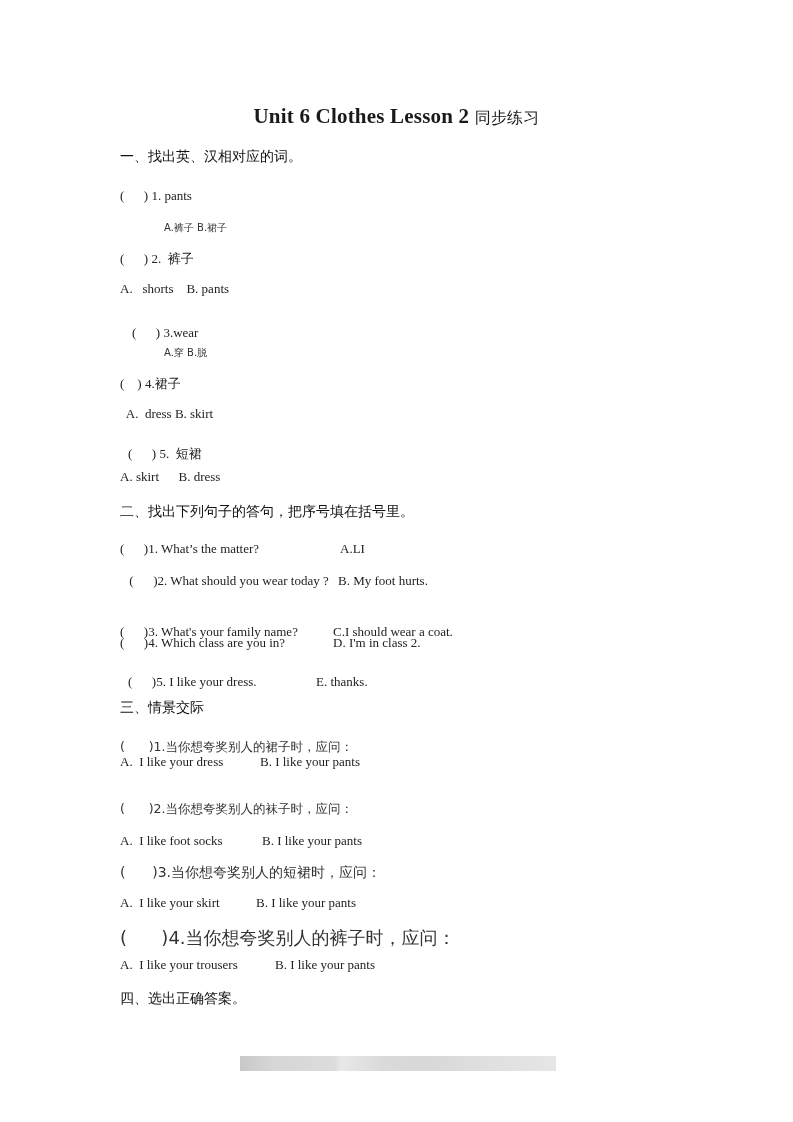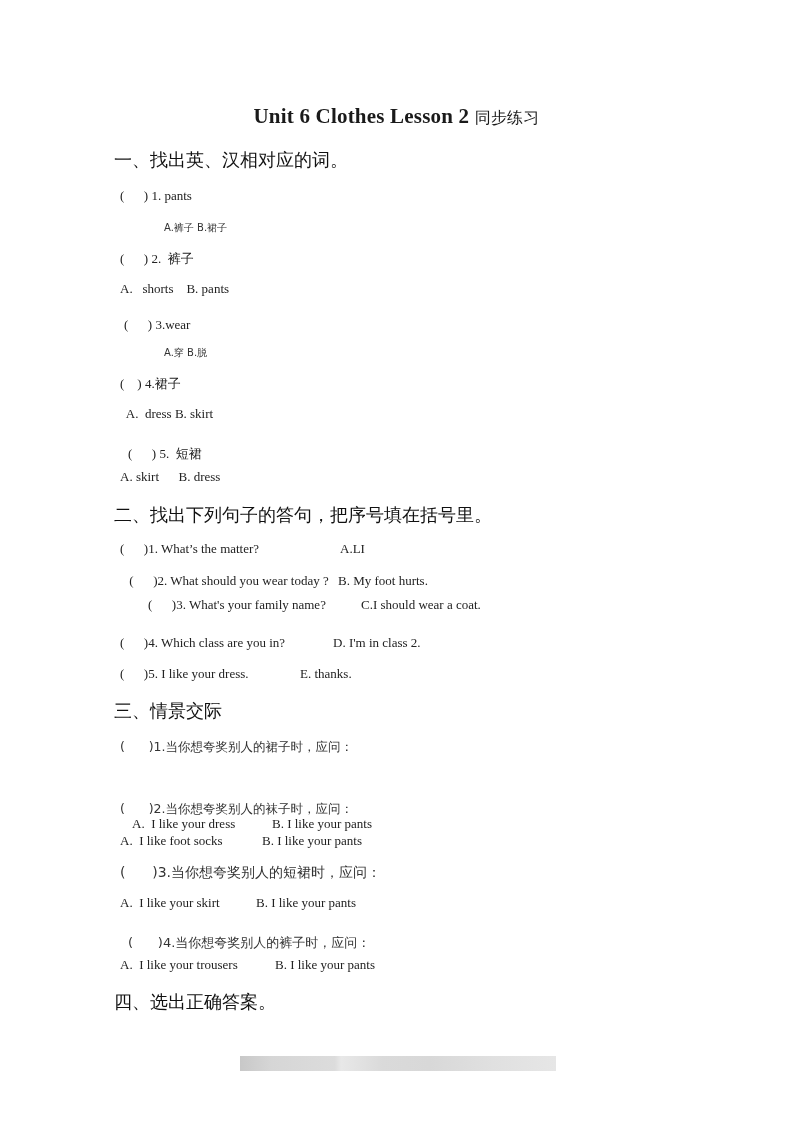--- a/index.html
+++ b/index.html
@@ -1,22 +1,22 @@
 <!DOCTYPE html>
 <html><head>
   <meta charset="utf-8">
   <style>
     html, body { margin: 0; padding: 0; background: #ffffff; }
     body { width: 793px; height: 1122px; position: relative; overflow: hidden;
       font-family: "Liberation Serif", "DejaVu Serif", serif; color: #1a1a1a; }
     .page-title { position: absolute; top: 104px; left: 0; width: 793px; text-align: center;
       font-size: 21px; font-weight: bold; letter-spacing: 0.2px; }
     .page-title .cn { font-weight: normal; font-family: "DejaVu Sans", sans-serif; font-size: 16px; }
-    .sec-heading { position: absolute; left: 114px; font-family: "DejaVu Sans", sans-serif;
-      font-size: 18px; color: #111; white-space: nowrap; }
+    .sec-heading { position: absolute; left: 120px; font-family: "DejaVu Sans", sans-serif;
+      font-size: 14px; color: #111; white-space: nowrap; }
     .line { position: absolute; left: 120px; font-size: 13px; white-space: nowrap; color: #222; }
     .line .cn { font-family: "DejaVu Sans", sans-serif; font-size: 10px; color: #333; margin-left: 44px; }
     .redacted { position: absolute; left: 240px; top: 1056px; width: 316px; height: 15px;
       background: linear-gradient(90deg, #c8c8c8 0%, #d6d6d6 10%, #dcdcdc 30%, #e8e8e8 32%, #dadada 45%, #d8d8d8 60%, #e0e0e0 80%, #e6e6e6 100%); }
   </style>
 </head>
 <body>
 
 <div class="page-title"><span>Unit 6 Clothes Lesson 2 </span><span class="cn">同步练习</span></div>
 
@@ -28,21 +28,21 @@
 <div class="line" style="top:219px;"><span class="cn">A.裤子  B.裙子</span></div>
 
 <div class="line" style="top:250px;">
     <pre style="margin:0;font:inherit;">(      ) 2.  裤子</pre>
   </div>
 <div class="line" style="top:281px;">
     <pre style="margin:0;font:inherit;">A.   shorts    B. pants</pre>
   </div>
 
 <div class="line" style="top:313px;">
-    <pre style="margin:4px;font:inherit;">(      ) 3.wear</pre>
+    <pre style="margin:12px;font:inherit;">(      ) 3.wear</pre>
   </div>
 <div class="line" style="top:344px;"><span class="cn">A.穿  B.脱</span></div>
 
 <div class="line" style="top:375px;">
     <pre style="margin:0;font:inherit;">(    ) 4.裙子</pre>
   </div>
 <div class="line" style="top:406px;">
     <pre style="margin:0;font:inherit;">  A.  dress B. skirt</pre>
   </div>
 
@@ -54,55 +54,55 @@
   </div>
 
 <div class="sec-heading" style="top:503px;">二、找出下列句子的答句，把序号填在括号里。</div>
 
 <div class="line" style="top:541px;">
   <pre style="margin:0;font:inherit;display:inline-block;width:220px;">(      )1. What’s the matter?</pre><span>A.LI</span>
 </div>
 <div class="line" style="top:573px;text-align:center;">
   <pre style="margin:0;font:inherit;display:inline-block;width:218px;">(      )2. What should you wear today ?</pre><span>B. My foot  hurts.</span>
 </div>
-<div class="line" style="top:597px;margin-left:28px;">
+<div class="line" style="top:624px;">
   <pre style="margin:0;font:inherit;display:inline-block;width:213px;">(      )3. What's your family name?</pre><span>C.I should wear a coat.</span>
 </div>
 <div class="line" style="top:635px;">
   <pre style="margin:0;font:inherit;display:inline-block;width:213px;">(      )4. Which class are you in?</pre><span>D. I'm in class 2.</span>
 </div>
 <div class="line" style="top:666px;">
-  <pre style="margin:0;font:inherit;display:inline-block;width:180px;">(      )5. I like your dress.</pre><span>E. thanks.</span>
+  <pre style="margin:8px;font:inherit;display:inline-block;width:180px;">(      )5. I like your dress.</pre><span>E. thanks.</span>
 </div>
 
 <div class="sec-heading" style="top:699px;">三、情景交际</div>
 
 <div class="line" style="top:739px;">
     <pre class="cn" style="margin:0;font-family:'DejaVu Sans',sans-serif;font-size:12.5px;">(      )1.当你想夸奖别人的裙子时，应问：</pre>
   </div>
-<div class="line" style="top:816px;margin-left:12px;">
+<div class="line" style="top:754px;">
   <pre style="margin:0;font:inherit;display:inline-block;width:140px;">A.  I like your dress</pre><span>B. I like your pants</span>
 </div>
 
 <div class="line" style="top:801px;">
     <pre class="cn" style="margin:0;font-family:'DejaVu Sans',sans-serif;font-size:12.5px;">(      )2.当你想夸奖别人的袜子时，应问：</pre>
   </div>
 <div class="line" style="top:833px;">
   <pre style="margin:0;font:inherit;display:inline-block;width:142px;">A.  I like foot socks</pre><span>B. I like your pants</span>
 </div>
 
 <div class="line" style="top:864px;">
     <pre class="cn" style="margin:0;font-family:'DejaVu Sans',sans-serif;font-size:14px;">(      )3.当你想夸奖别人的短裙时，应问：</pre>
   </div>
 <div class="line" style="top:895px;">
   <pre style="margin:0;font:inherit;display:inline-block;width:136px;">A.  I like your skirt</pre><span>B. I like your pants</span>
 </div>
 
 <div class="line" style="top:926px;">
-    <pre class="cn" style="margin:8px;font-family:'DejaVu Sans',sans-serif;font-size:13px;">(      )4.当你想夸奖别人的裤子时，应问：</pre>
+    <pre class="cn" style="margin:0;font-family:'DejaVu Sans',sans-serif;font-size:18px;">(      )4.当你想夸奖别人的裤子时，应问：</pre>
   </div>
 <div class="line" style="top:957px;">
   <pre style="margin:0;font:inherit;display:inline-block;width:155px;">A.  I like your trousers</pre><span>B. I like your pants</span>
 </div>
 
 <div class="sec-heading" style="top:990px;">四、选出正确答案。</div>
 
 <div class="redacted"></div>
 
 </body></html>

